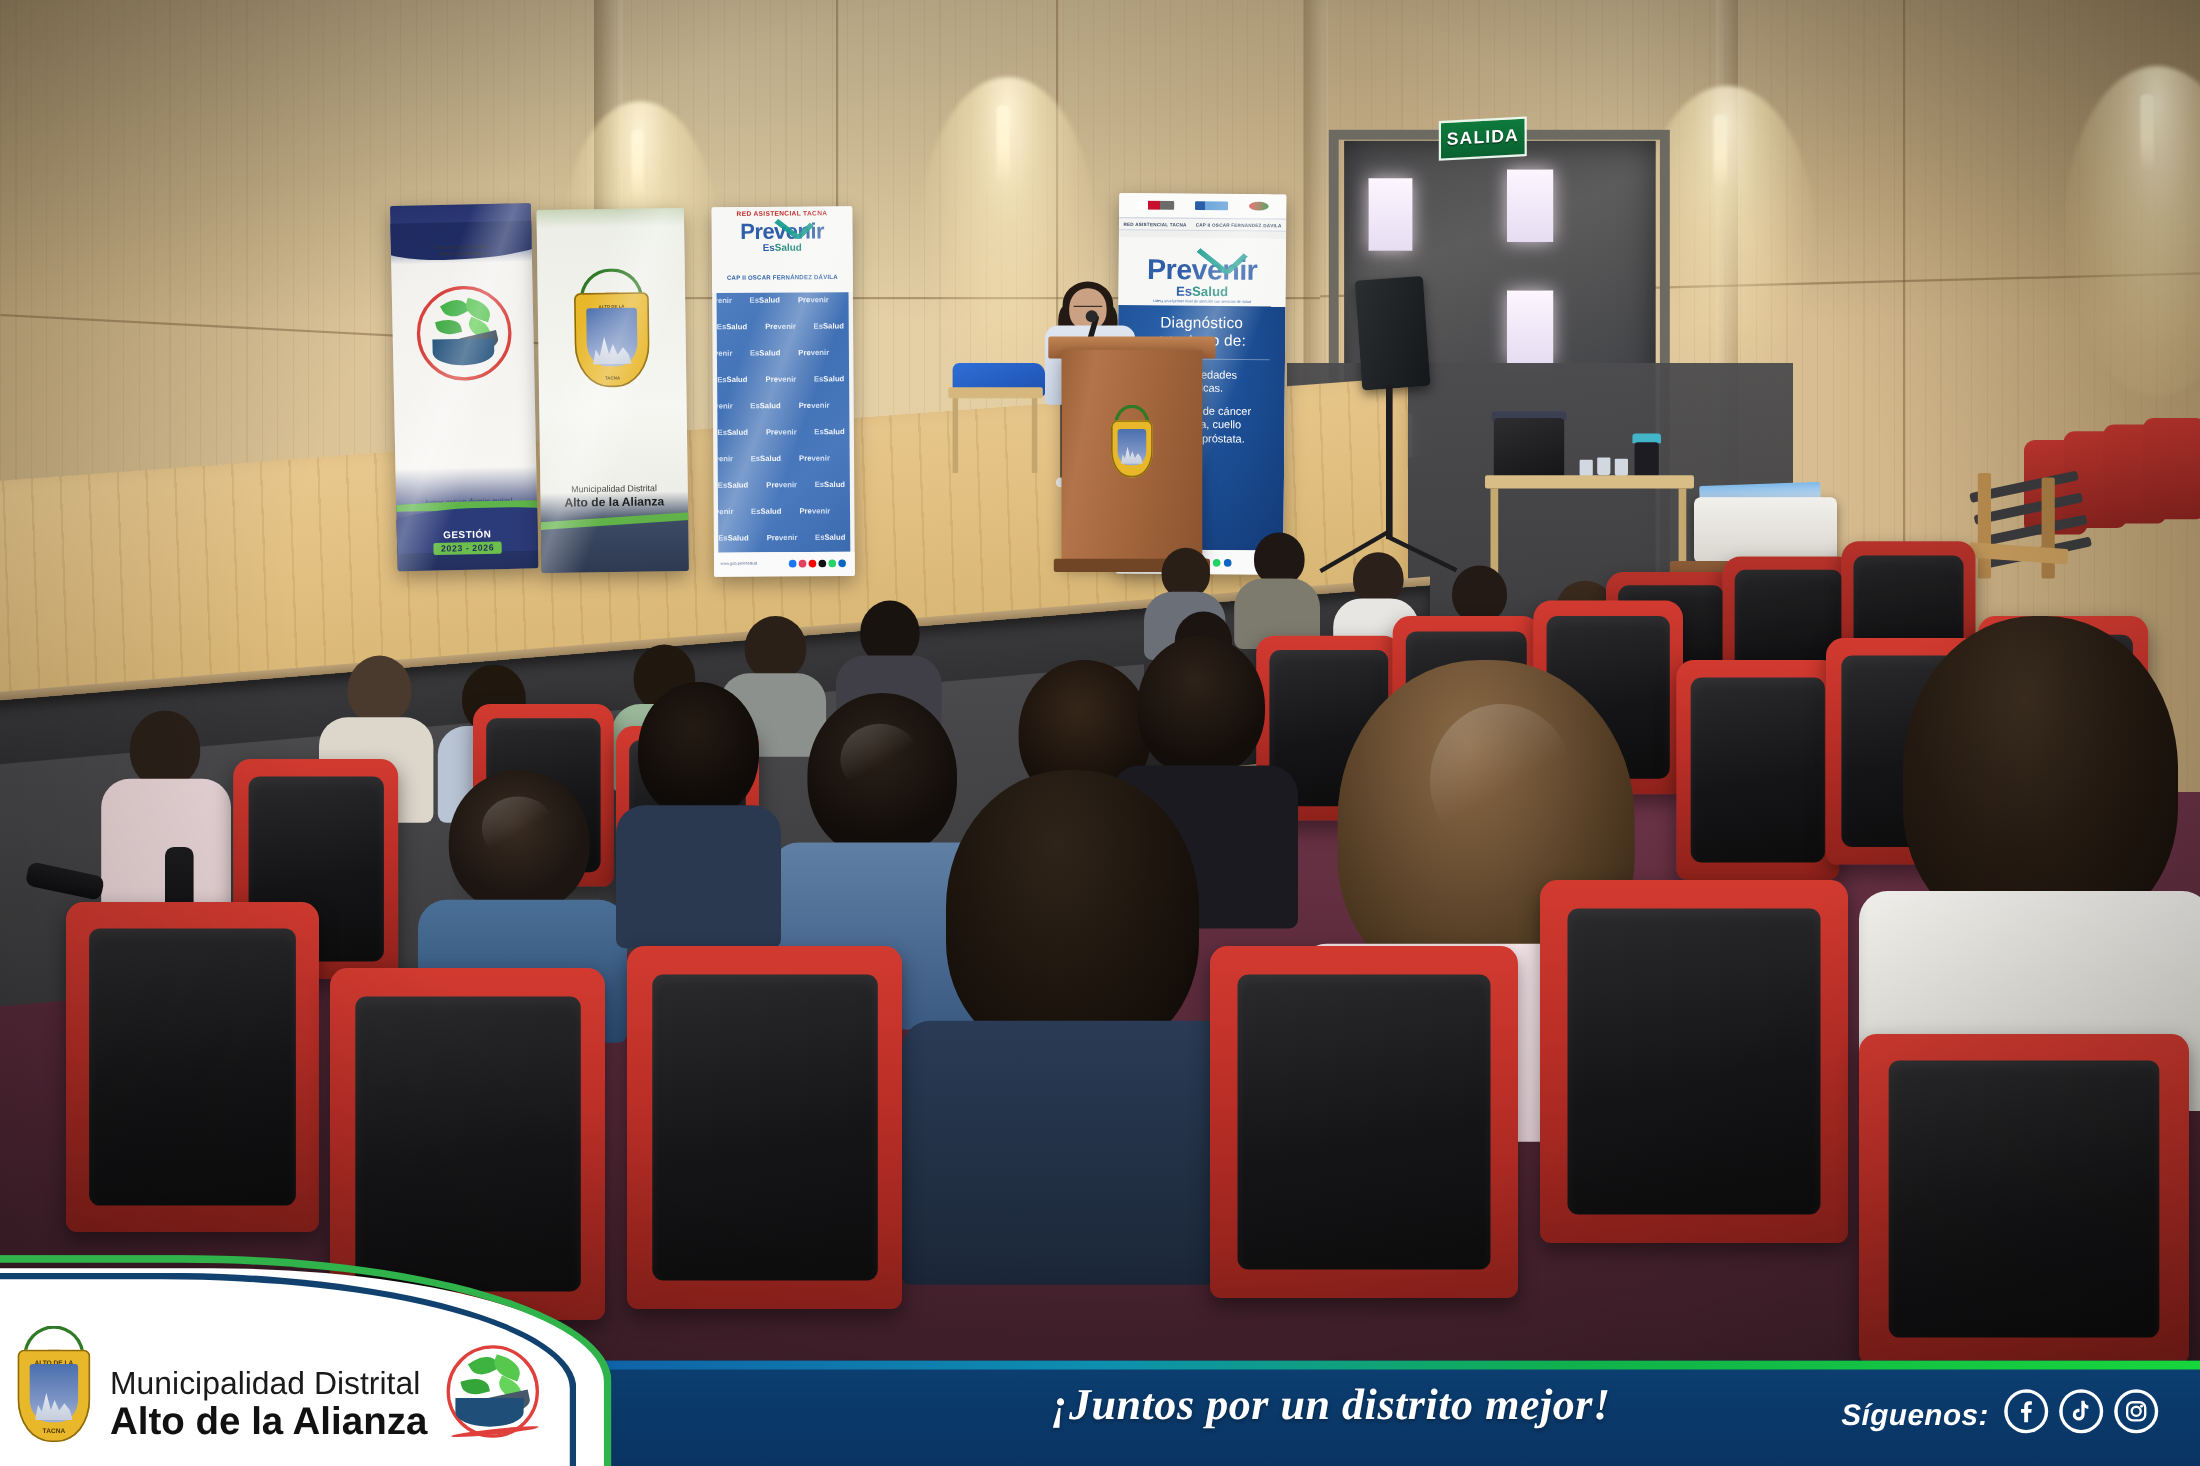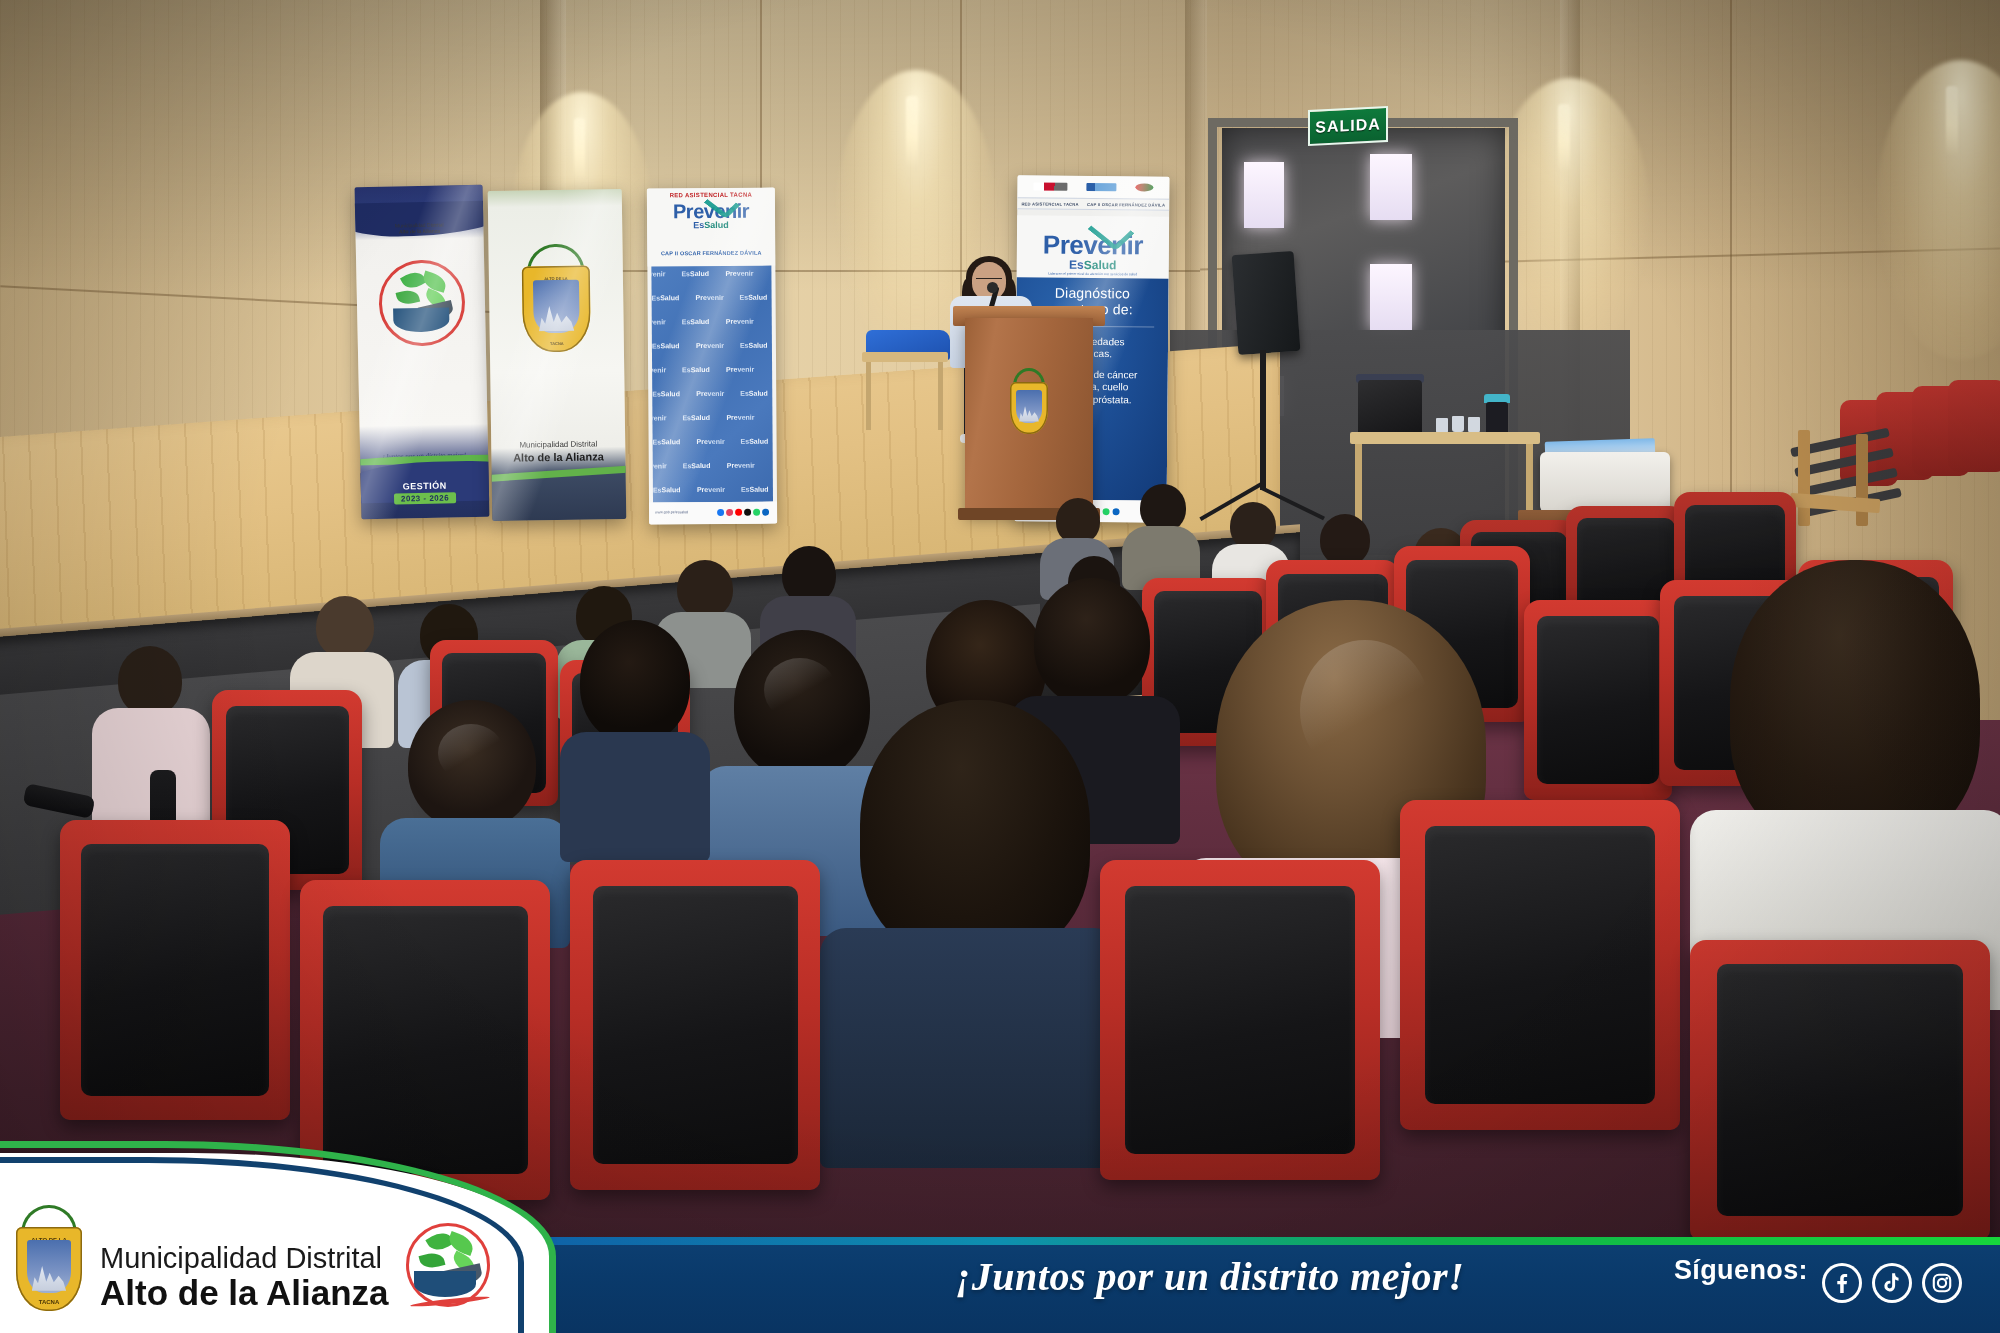--- a/index.html
+++ b/index.html
@@ -253,22 +253,22 @@
      background:linear-gradient(180deg,#0d3f72 0%,#0a3a6b 40%,#093462 100%);}
   .footgrad{position:absolute;left:0;top:0;width:2000px;height:8px;
      background:linear-gradient(90deg,#0d4d86 0%,#0f64a8 28%,#0e8fb0 50%,#10b24a 72%,#17d63c 100%);}
   .foot-white{position:absolute;left:-90px;bottom:0;width:640px;height:180px;background:#fff;
      border-radius:0 56% 0 0;box-shadow:0 -2px 10px rgba(0,0,0,.2);}
   .foot-arc{position:absolute;bottom:0;border-radius:0 60% 0 0;}
   .foot-slogan{position:absolute;left:860px;top:16px;width:700px;text-align:center;
      color:#fff;font-size:40px;font-style:italic;font-weight:700;
      font-family:"Liberation Serif",serif;letter-spacing:.5px;
      text-shadow:0 2px 4px rgba(0,0,0,.35);}
-  .foot-follow{position:absolute;right:192px;top:18px;color:#fff;font-size:27px;
-     font-weight:700;letter-spacing:.4px;}
+  .foot-follow{position:absolute;right:192px;top:34px;color:#fff;font-size:27px;
+     font-weight:700;font-style:italic;letter-spacing:.4px;}
   .social{position:absolute;top:26px;width:40px;height:40px;border-radius:50%;
      background:#fff;display:flex;align-items:center;justify-content:center;}
   .social svg{display:block;}
   .foot-logo-txt1{position:absolute;left:100px;bottom:58px;font-size:29px;color:#1a1a1a;font-weight:400;}
   .foot-logo-txt2{position:absolute;left:100px;bottom:20px;font-size:35px;color:#111;font-weight:700;}
   .foot-crest{position:absolute;left:16px;bottom:22px;width:66px;height:84px;}
   .foot-emblem{position:absolute;left:404px;bottom:22px;width:92px;height:88px;}
 
   
   .vig{position:absolute;inset:0;pointer-events:none;

